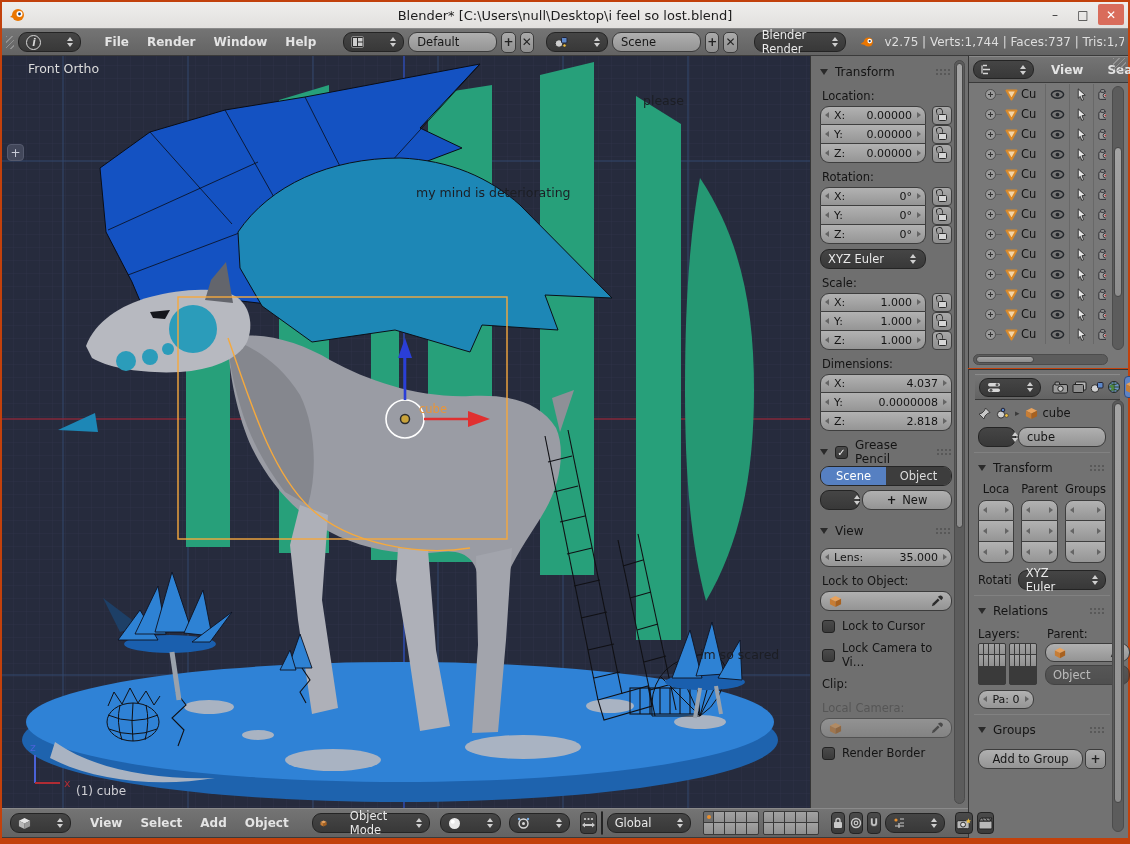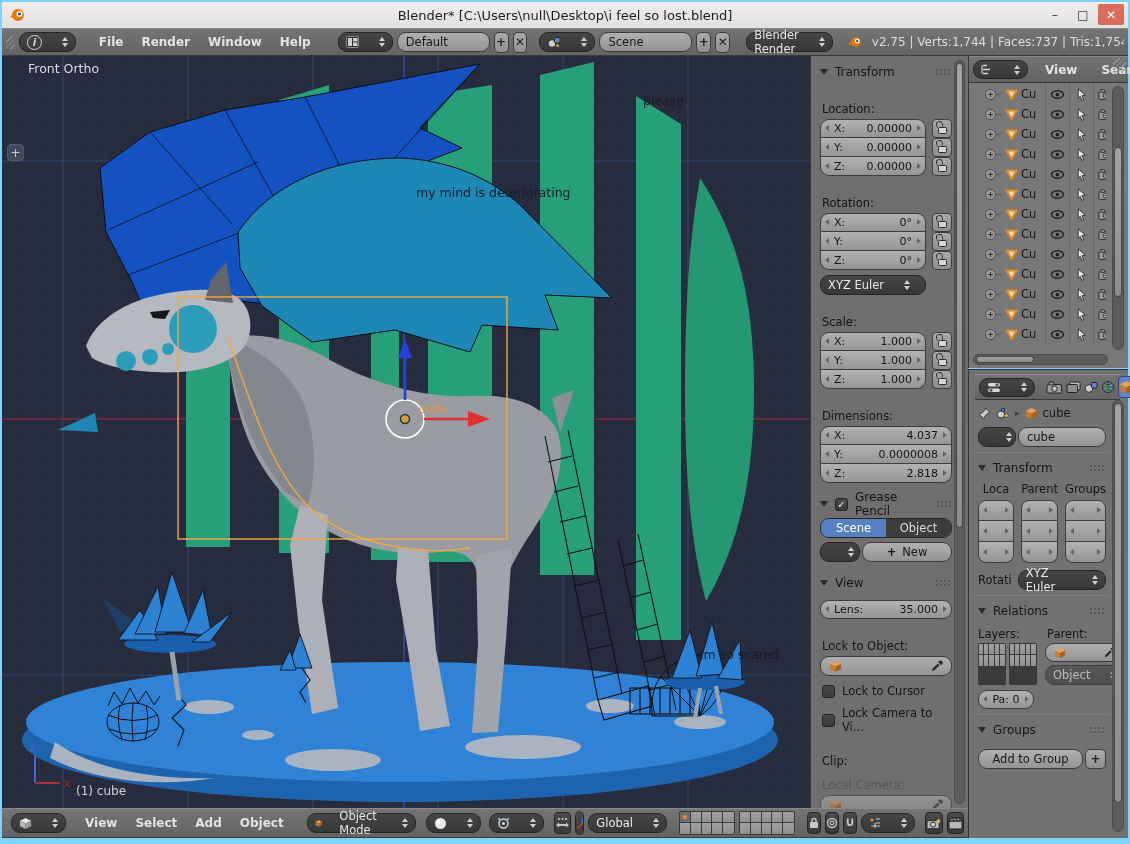--- a/index.html
+++ b/index.html
@@ -1,34 +1,34 @@
 <!DOCTYPE html>
 <html><head>
 <meta charset="utf-8">
 <style>
   html,body{margin:0;padding:0;background:#8e9aa8;font-family:"DejaVu Sans",sans-serif;}
   *{box-sizing:border-box;-webkit-user-select:none;user-select:none;}
-  .win{position:relative;width:1130px;height:844px;background:#7dd3fc;overflow:hidden;}
+  .win{position:relative;width:1130px;height:844px;background:#c2410c;overflow:hidden;}
 
   
   .titlebar{position:absolute;left:2px;top:2px;width:1126px;height:26px;background:linear-gradient(#efeeec,#e2e0de);
     display:flex;align-items:center;color:#1d1d1d;font-size:13px;}
   .titlebar .apptitle{position:absolute;left:0;right:0;text-align:center;pointer-events:none;}
   .winbtns{position:absolute;right:4px;top:2px;display:flex;gap:2px;}
   .winbtn{width:26px;height:21px;display:flex;align-items:center;justify-content:center;font-size:12px;color:#333;
     border-radius:2px;}
   .winbtn.close{background:#d96c5b;color:#fff;}
 
   
   .hdr{background:linear-gradient(#747474,#636363);border-top:1px solid #8a8a8a;border-bottom:1px solid #3a3a3a;}
   .menu-row{display:flex;align-items:center;height:100%;font-weight:bold;}
   .menu-item{color:#e4e4e4;font-size:12px;padding:0 9px;line-height:26px;cursor:default;}
   .grip-diag{width:13px;height:13px;background:repeating-linear-gradient(135deg,#9a9a9a 0 1px,transparent 1px 4px);opacity:.8;}
   .darkpill{background:linear-gradient(#454545,#383838);color:#e9e9e9;border:1px solid #242424;border-radius:9px;
-    height:20px;display:flex;align-items:center;padding:0 7px;font-size:11.5px;gap:17px;}
+    height:20px;display:flex;align-items:center;padding:0 7px;font-size:11.5px;gap:23px;}
   .lightfield{background:linear-gradient(#b0b0b0,#949494);color:#161616;border:1px solid #3c3c3c;border-radius:9px;
     height:20px;display:flex;align-items:center;padding:0 8px;font-size:11.5px;}
   .sqbtn{width:21px;height:21px;border-radius:5px;background:linear-gradient(#ababab,#8f8f8f);border:1px solid #3c3c3c;
     display:flex;align-items:center;justify-content:center;color:#222;font-size:12px;font-weight:bold;}
   .updown{display:flex;flex-direction:column;gap:2px;margin-left:3px;}
   .updown i{width:0;height:0;border:3px solid transparent;}
   .updown i.u{border-bottom:4px solid #cfcfcf;border-top:none;}
   .updown i.d{border-top:4px solid #cfcfcf;border-bottom:none;}
   .pill{position:relative;display:flex;align-items:center;background:linear-gradient(#b2b2b2,#959595);
     border:1px solid #3e3e3e;color:#141414;font-size:11px;height:19px;padding:0 13px;border-radius:9px;}
@@ -65,21 +65,21 @@
   .stats{color:#dedede;font-size:12px;white-space:nowrap;overflow:hidden;margin-left:6px;}
 
   
   .viewport{position:absolute;left:2px;top:56px;width:808px;height:752px;background:#262b3d;overflow:hidden;}
   .expand-plus{position:absolute;left:5px;top:88px;width:17px;height:17px;border-radius:4px;background:rgba(90,95,115,.55);
     border:1px solid #555a6e;color:#c9ccd8;font-size:12px;display:flex;align-items:center;justify-content:center;}
 
   
   .npanel{position:absolute;left:810px;top:56px;width:158px;height:752px;background:#6f6f6f;border-left:1px solid #353535;
     padding:6px 16px 6px 9px;color:#141414;}
-  .npanel .lbl{font-size:11.5px;margin:20px 0 3px 2px;}
+  .npanel .lbl{font-size:11.5px;margin:7px 0 3px 2px;}
   .np-row{margin:2px 0;}
   .scene-obj{display:flex;height:20px;border-radius:9px;overflow:hidden;border:1px solid #262626;margin:4px 0;}
   .scene-obj .t{flex:1;display:flex;align-items:center;justify-content:center;font-size:11.5px;}
   .scene-obj .t.active{background:#5680c2;color:#fff;}
   .scene-obj .t.inactive{background:#3d3d3d;color:#dcdcdc;}
   .gp-newrow{display:flex;gap:2px;margin:3px 0;}
   .cbrow{display:flex;align-items:center;gap:7px;margin:8px 2px;font-size:11.5px;}
   .disabled-lbl{color:#565656;}
 
   

